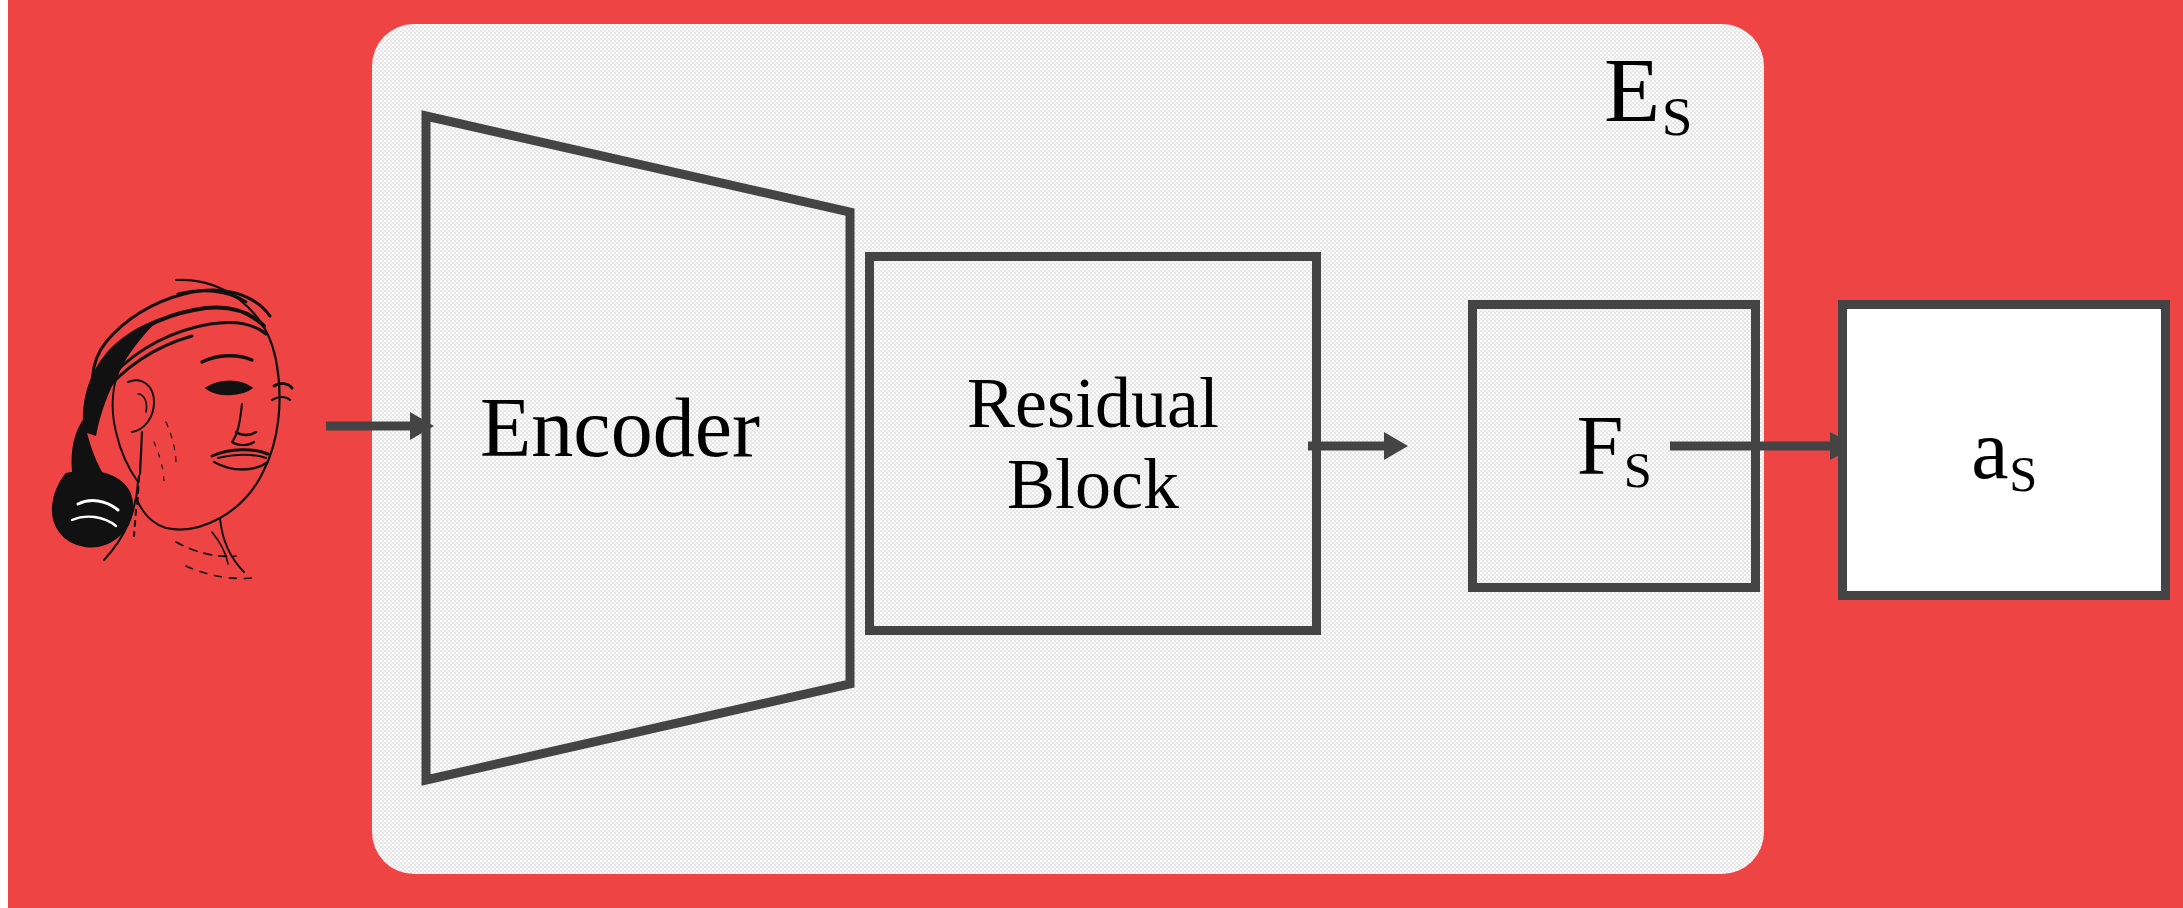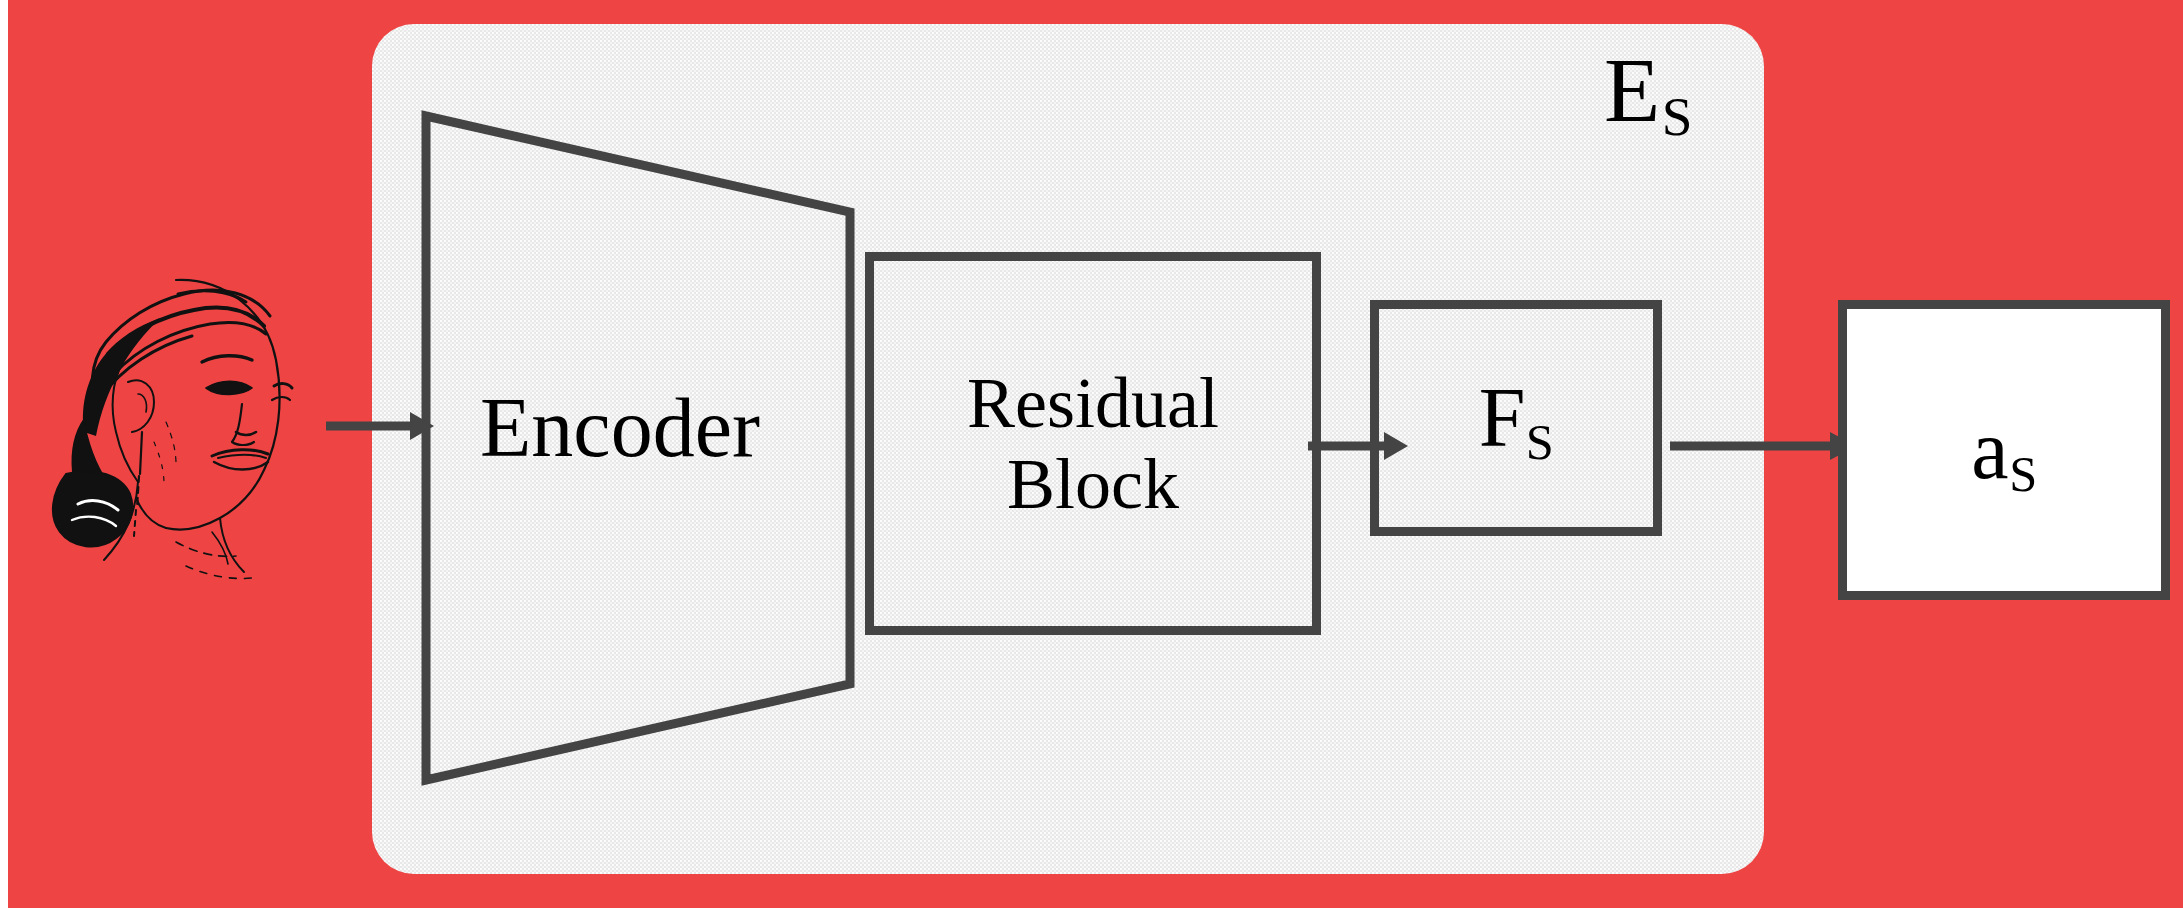--- a/index.html
+++ b/index.html
@@ -107,24 +107,24 @@
   }
 
   #residual-block {
     left: 857px;
     top: 252px;
     width: 456px;
     height: 383px;
   }
 
   #fs-block {
-    left: 1362px;
+    left: 1460px;
     top: 300px;
     width: 292px;
-    height: 236px;
+    height: 292px;
   }
 
   #as-block {
     left: 1830px;
     top: 300px;
     width: 332px;
     height: 300px;
     background: #ffffff;
   }
 

